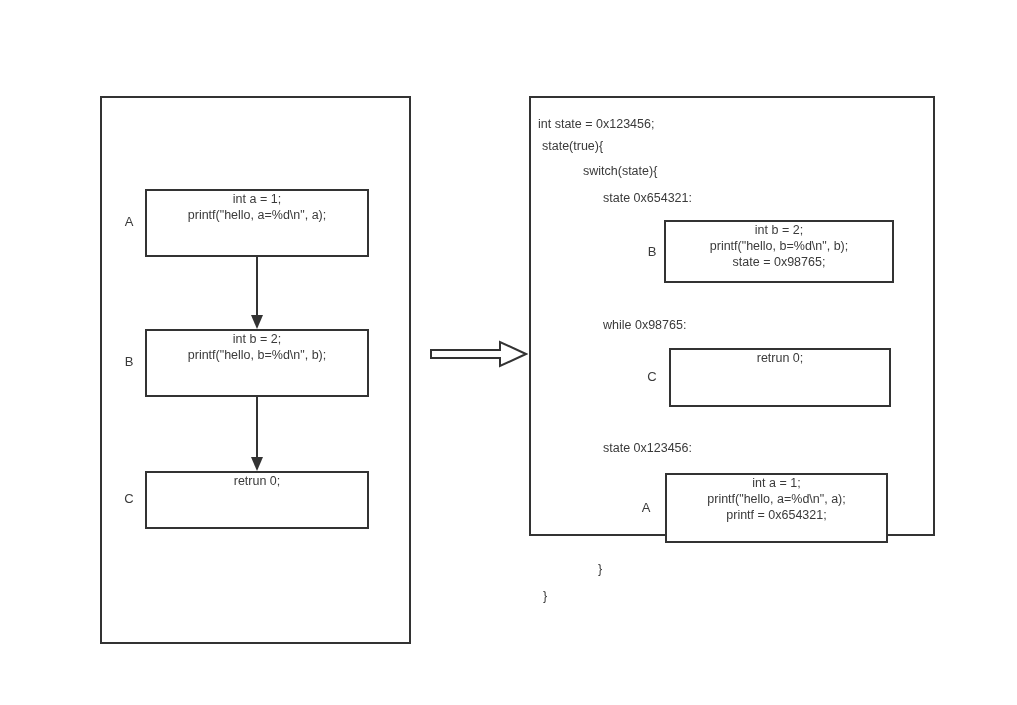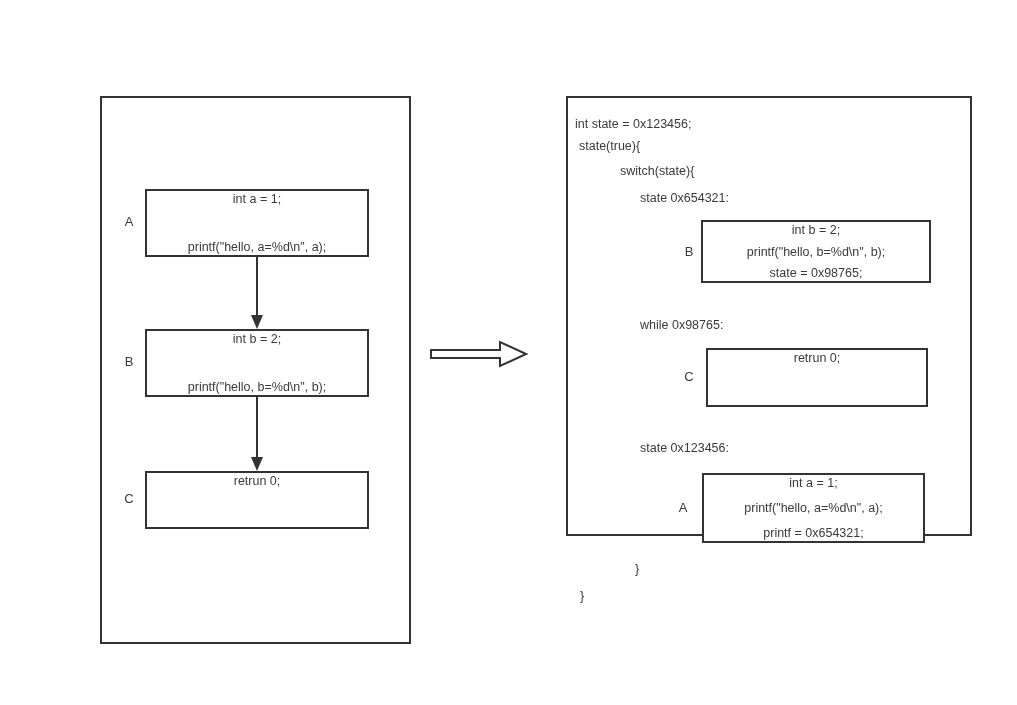--- a/index.html
+++ b/index.html
@@ -12,31 +12,31 @@
     color: #3a3a3a;
     overflow: hidden;
   }
   .panel {
     position: absolute;
     border: 2px solid #333333;
     background: #ffffff;
     box-sizing: border-box;
   }
   .left-panel  { left: 100px; top: 96px;  width: 311px; height: 548px; }
-  .right-panel { left: 566px; top: 96px;  width: 406px; height: 440px; }
+  .right-panel { left: 529px; top: 96px;  width: 406px; height: 440px; }
 
   
   .box {
     position: absolute;
     border: 2px solid #333333;
     background: #ffffff;
     box-sizing: border-box;
     display: flex;
     flex-direction: column;
-    justify-content: space-between;
+    justify-content: flex-start;
     align-items: center;
     text-align: center;
     font-size: 12.5px;
     line-height: 16px;
     color: #3a3a3a;
   }
   .box-a { left: 43px; top: 91px;  width: 224px; height: 68px; }
   .box-b { left: 43px; top: 231px; width: 224px; height: 68px; }
   .box-c { left: 43px; top: 373px; width: 224px; height: 58px; }
 

